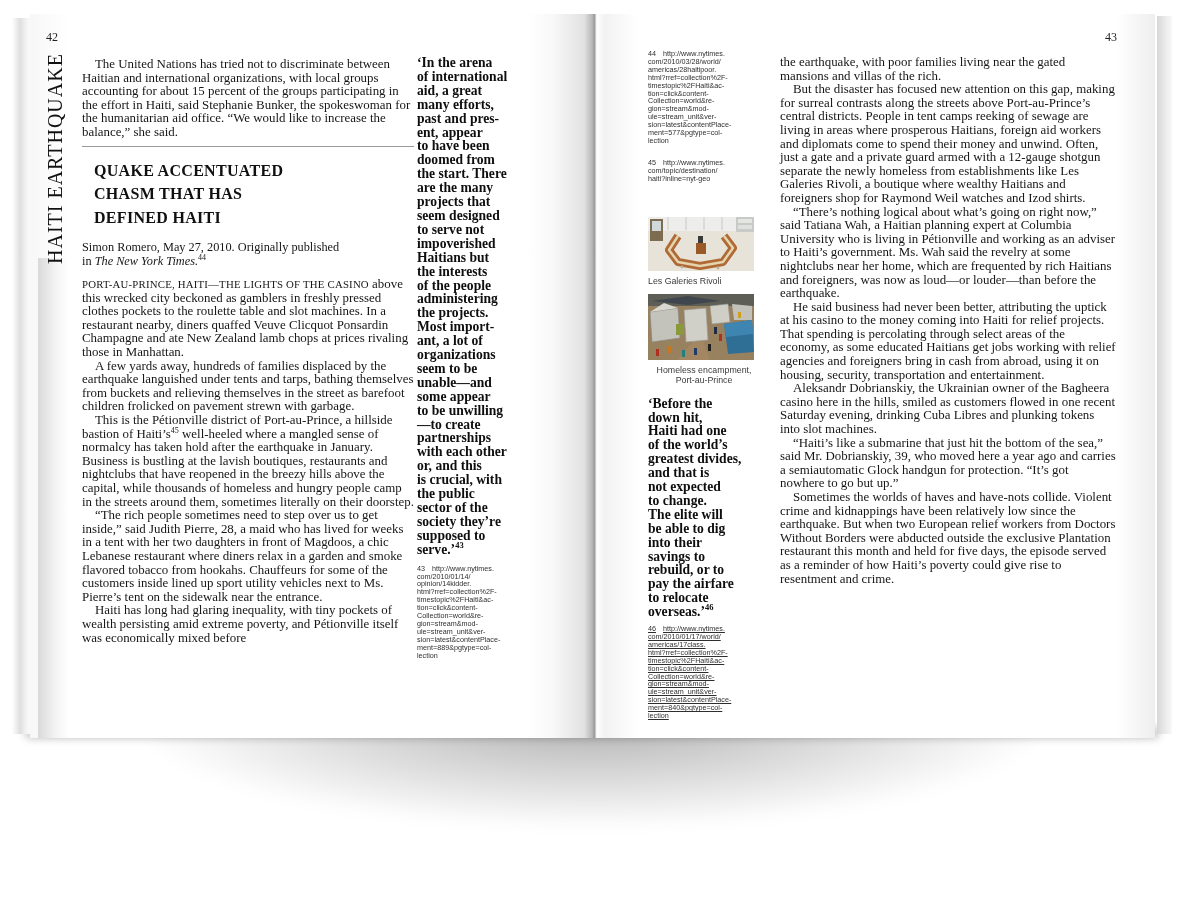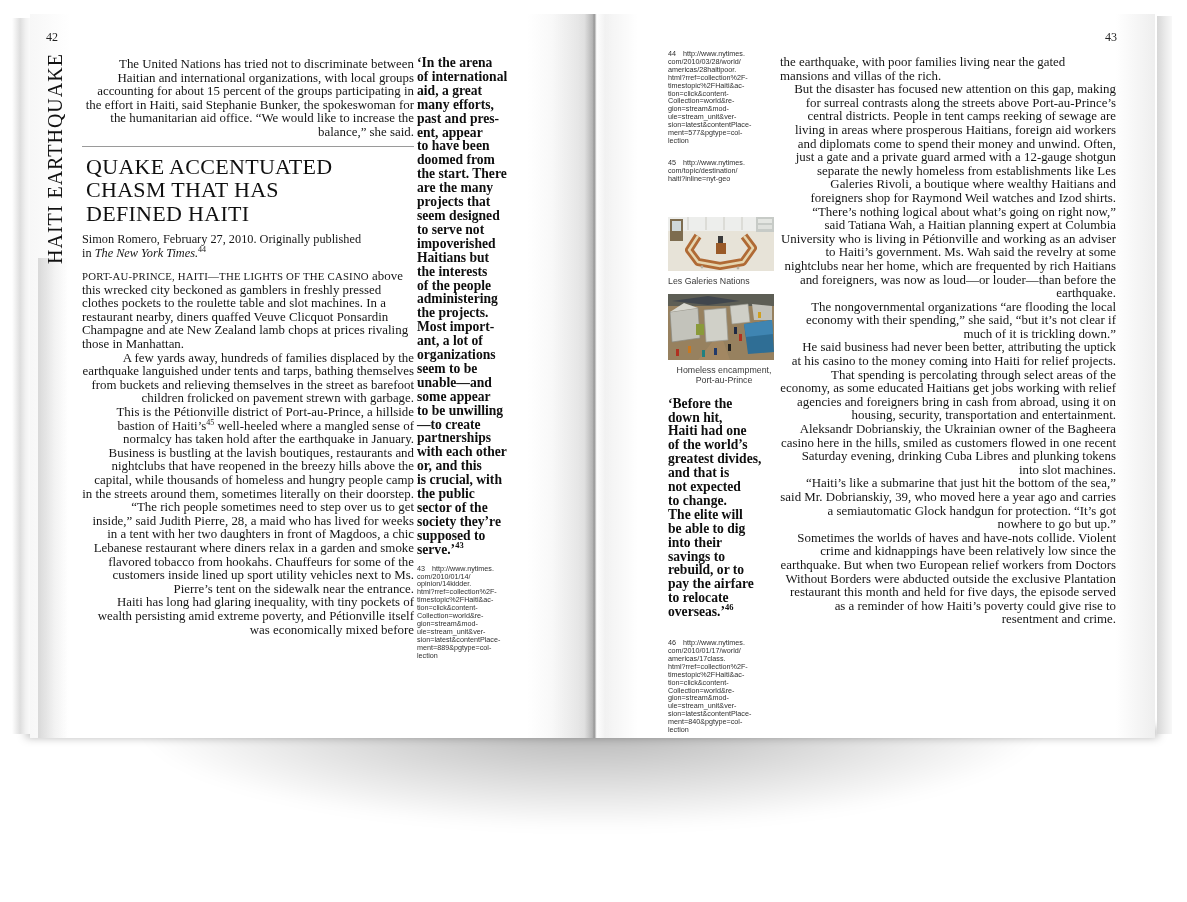--- a/index.html
+++ b/index.html
@@ -32,41 +32,41 @@
   
   .pagenum{position:absolute;font-size:12px;color:#222;}
   .pn-left{left:16px;top:16px;}
   .pn-right{right:38px;top:16px;}
   .vtitle{position:absolute;left:14px;top:250px;transform:rotate(-90deg);
     transform-origin:0 0;font-size:20px;letter-spacing:1px;color:#111;white-space:nowrap;}
 
   .col{position:absolute;}
   .col-main-left{left:52px;top:44px;width:332px;}
   .col-quote-left{left:387px;top:42px;width:130px;}
-  .col-side-right{left:74px;top:36px;width:112px;}
+  .col-side-right{left:54px;top:36px;width:112px;}
   .col-main-right{left:186px;top:42px;width:336px;}
 
   p.body{margin:0;font-size:12.9px;line-height:13.6px;text-align:left;}
-  p.ind{text-indent:13px;text-align:right;}
+  p.ind{text-indent:13px;}
   .rule{border:none;border-top:1px solid #9a9a9a;margin:6px 0 8px 0;}
-  h1.headline{margin:4px;font-size:22px;line-height:23.5px;font-weight:normal;
+  h1.headline{margin:12px;font-size:16px;line-height:23.5px;font-weight:bold;
     letter-spacing:0.3px;white-space:pre-line;color:#101010;}
   p.byline{margin:8px 0 0 0;font-size:12.3px;line-height:13.5px;white-space:pre-line;}
   p.byline i{font-style:italic;}
   .bodyblock{margin-top:10px;}
   .smallcaps{font-size:10.8px;letter-spacing:0.2px;}
   sup{font-size:8px;line-height:0;vertical-align:super;}
 
   .pullquote{font-size:13.6px;line-height:13.9px;font-weight:bold;white-space:pre-line;color:#0e0e0e;}
   .pq-ref{font-size:8.5px;font-weight:bold;vertical-align:super;line-height:0;}
 
   .footnote{font-family:"Liberation Sans", sans-serif;font-size:7.2px;line-height:7.9px;color:#2e2e2e;}
   .fn-num{margin-right:7px;}
   .fn-text{white-space:pre-line;}
-  .mt14{margin-top:14px;} .mt8{margin-top:8px;} .mt6{margin-top:20px;}
+  .mt14{margin-top:14px;} .mt8{margin-top:8px;} .mt6{margin-top:6px;text-decoration:underline;}
 
   .photo{width:106px;display:block;}
   .photo-wrap{margin-top:34px;}
   .photo-wrap2{margin-top:8px;text-align:center;}
   .caption{font-family:"Liberation Sans", sans-serif;font-size:8.8px;line-height:10px;
     color:#3a3a3a;margin-top:5px;white-space:pre-line;}
   .quote2{margin-top:12px;}
 </style>
 </head>
 <body>
@@ -82,21 +82,21 @@
     <div class="curl-band"></div>
     <div class="pagenum pn-left">42</div>
     <div class="vtitle">HAITI EARTHQUAKE</div>
 
     <div class="col col-main-left">
       <p class="body ind">The United Nations has tried not to discriminate between Haitian and international organizations, with local groups accounting for about 15 percent of the groups participating in the effort in Haiti, said Stephanie Bunker, the spokeswoman for the humanitarian aid office. “We would like to increase the balance,” she said.</p>
       <hr class="rule">
       <h1 class="headline">QUAKE ACCENTUATED
 CHASM THAT HAS
 DEFINED HAITI</h1>
-      <p class="byline"><span>Simon Romero, February 27, 2010. Originally published
+      <p class="byline"><span>Simon Romero, May 27, 2010. Originally published
 in </span><i>The New York Times.</i><sup>44</sup></p>
       <div class="bodyblock">
         <p class="body"><span class="smallcaps">PORT-AU-PRINCE, HAITI—THE LIGHTS OF THE CASINO</span> <span>above this wrecked city beckoned as gamblers in freshly pressed clothes pockets to the roulette table and slot machines. In a restaurant nearby, diners quaffed Veuve Clicquot Ponsardin Champagne and ate New Zealand lamb chops at prices rivaling those in Manhattan.</span></p>
         <p class="body ind">A few yards away, hundreds of families displaced by the earthquake languished under tents and tarps, bathing themselves from buckets and relieving themselves in the street as barefoot children frolicked on pavement strewn with garbage.</p>
         <p class="body ind"><span>This is the Pétionville district of Port-au-Prince, a hillside bastion of Haiti’s</span><sup>45</sup><span> well-heeled where a mangled sense of normalcy has taken hold after the earthquake in January. Business is bustling at the lavish boutiques, restaurants and nightclubs that have reopened in the breezy hills above the capital, while thousands of homeless and hungry people camp in the streets around them, sometimes literally on their doorstep.</span></p>
         <p class="body ind">“The rich people sometimes need to step over us to get inside,” said Judith Pierre, 28, a maid who has lived for weeks in a tent with her two daughters in front of Magdoos, a chic Lebanese restaurant where diners relax in a garden and smoke flavored tobacco from hookahs. Chauffeurs for some of the customers inside lined up sport utility vehicles next to Ms. Pierre’s tent on the sidewalk near the entrance.</p>
         <p class="body ind">Haiti has long had glaring inequality, with tiny pockets of wealth persisting amid extreme poverty, and Pétionville itself was economically mixed before</p>
       </div>
     </div>
 
@@ -185,21 +185,21 @@
           <rect x="90" y="8" width="14" height="4" fill="#dfe1dd"></rect>
           <rect x="2" y="2" width="13" height="22" fill="#7d6c4f"></rect>
           <rect x="4" y="4" width="9" height="10" fill="#cfd8da"></rect>
           <path d="M30 19 L21 33 L30 45 L52 49 L75 45 L85 31 L76 19" fill="none" stroke="#b06a35" stroke-width="8" stroke-linejoin="round"></path>
           <path d="M30 19 L21 33 L30 45 L52 49 L75 45 L85 31 L76 19" fill="none" stroke="#e5d5af" stroke-width="2.4" stroke-linejoin="round"></path>
           <rect x="48" y="26" width="10" height="11" fill="#9a5a28"></rect>
           <rect x="50" y="19" width="5" height="7" fill="#3a3a3a"></rect>
           <circle cx="34" cy="50" r="1.4" fill="#b8b2a2"></circle>
           <circle cx="70" cy="51" r="1.4" fill="#b8b2a2"></circle>
         </svg>
-        <div class="caption">Les Galeries Nations</div>
+        <div class="caption">Les Galeries Rivoli</div>
       </div>
 
       <div class="photo-wrap2">
         <svg class="photo" viewBox="0 0 106 66">
           <rect width="106" height="66" fill="#97815f"></rect>
           <rect width="106" height="12" fill="#5d5e55"></rect>
           <path d="M4 7 L40 2 L72 7 L40 11 Z" fill="#40464d"></path>
           <path d="M30 66 L52 38 L62 66 Z" fill="#a68a64" opacity="0.7"></path>
           <polygon points="2,18 30,14 32,44 4,48" fill="#c3c3bb" stroke="#8a8a82" stroke-width="0.7"></polygon>
           <polygon points="2,18 16,9 30,14" fill="#d8d8d0"></polygon>
@@ -249,21 +249,20 @@
 ule=stream_unit&amp;ver-
 sion=latest&amp;contentPlace-
 ment=840&amp;pgtype=col-
 lection</span></div>
     </div>
 
     <div class="col col-main-right">
       <p class="body">the earthquake, with poor families living near the gated mansions and villas of the rich.</p>
       <p class="body ind">But the disaster has focused new attention on this gap, making for surreal contrasts along the streets above Port-au-Prince’s central districts. People in tent camps reeking of sewage are living in areas where prosperous Haitians, foreign aid workers and diplomats come to spend their money and unwind. Often, just a gate and a private guard armed with a 12-gauge shotgun separate the newly homeless from establishments like Les Galeries Rivoli, a boutique where wealthy Haitians and foreigners shop for Raymond Weil watches and Izod shirts.</p>
       <p class="body ind">“There’s nothing logical about what’s going on right now,” said Tatiana Wah, a Haitian planning expert at Columbia University who is living in Pétionville and working as an adviser to Haiti’s government. Ms. Wah said the revelry at some nightclubs near her home, which are frequented by rich Haitians and foreigners, was now as loud—or louder—than before the earthquake.</p>
-      <p class="body ind">The nongovernmental organizations “are flooding the local economy with their spending,” she said, “but it’s not clear if much of it is trickling down.”</p>
       <p class="body ind">He said business had never been better, attributing the uptick at his casino to the money coming into Haiti for relief projects. That spending is percolating through select areas of the economy, as some educated Haitians get jobs working with relief agencies and foreigners bring in cash from abroad, using it on housing, security, transportation and entertainment.</p>
       <p class="body ind">Aleksandr Dobrianskiy, the Ukrainian owner of the Bagheera casino here in the hills, smiled as customers flowed in one recent Saturday evening, drinking Cuba Libres and plunking tokens into slot machines.</p>
       <p class="body ind">“Haiti’s like a submarine that just hit the bottom of the sea,” said Mr. Dobrianskiy, 39, who moved here a year ago and carries a semiautomatic Glock handgun for protection. “It’s got nowhere to go but up.”</p>
       <p class="body ind">Sometimes the worlds of haves and have-nots collide. Violent crime and kidnappings have been relatively low since the earthquake. But when two European relief workers from Doctors Without Borders were abducted outside the exclusive Plantation restaurant this month and held for five days, the episode served as a reminder of how Haiti’s poverty could give rise to resentment and crime.</p>
     </div>
   </div>
 
   <div class="gutter"></div>
 </div>
 

